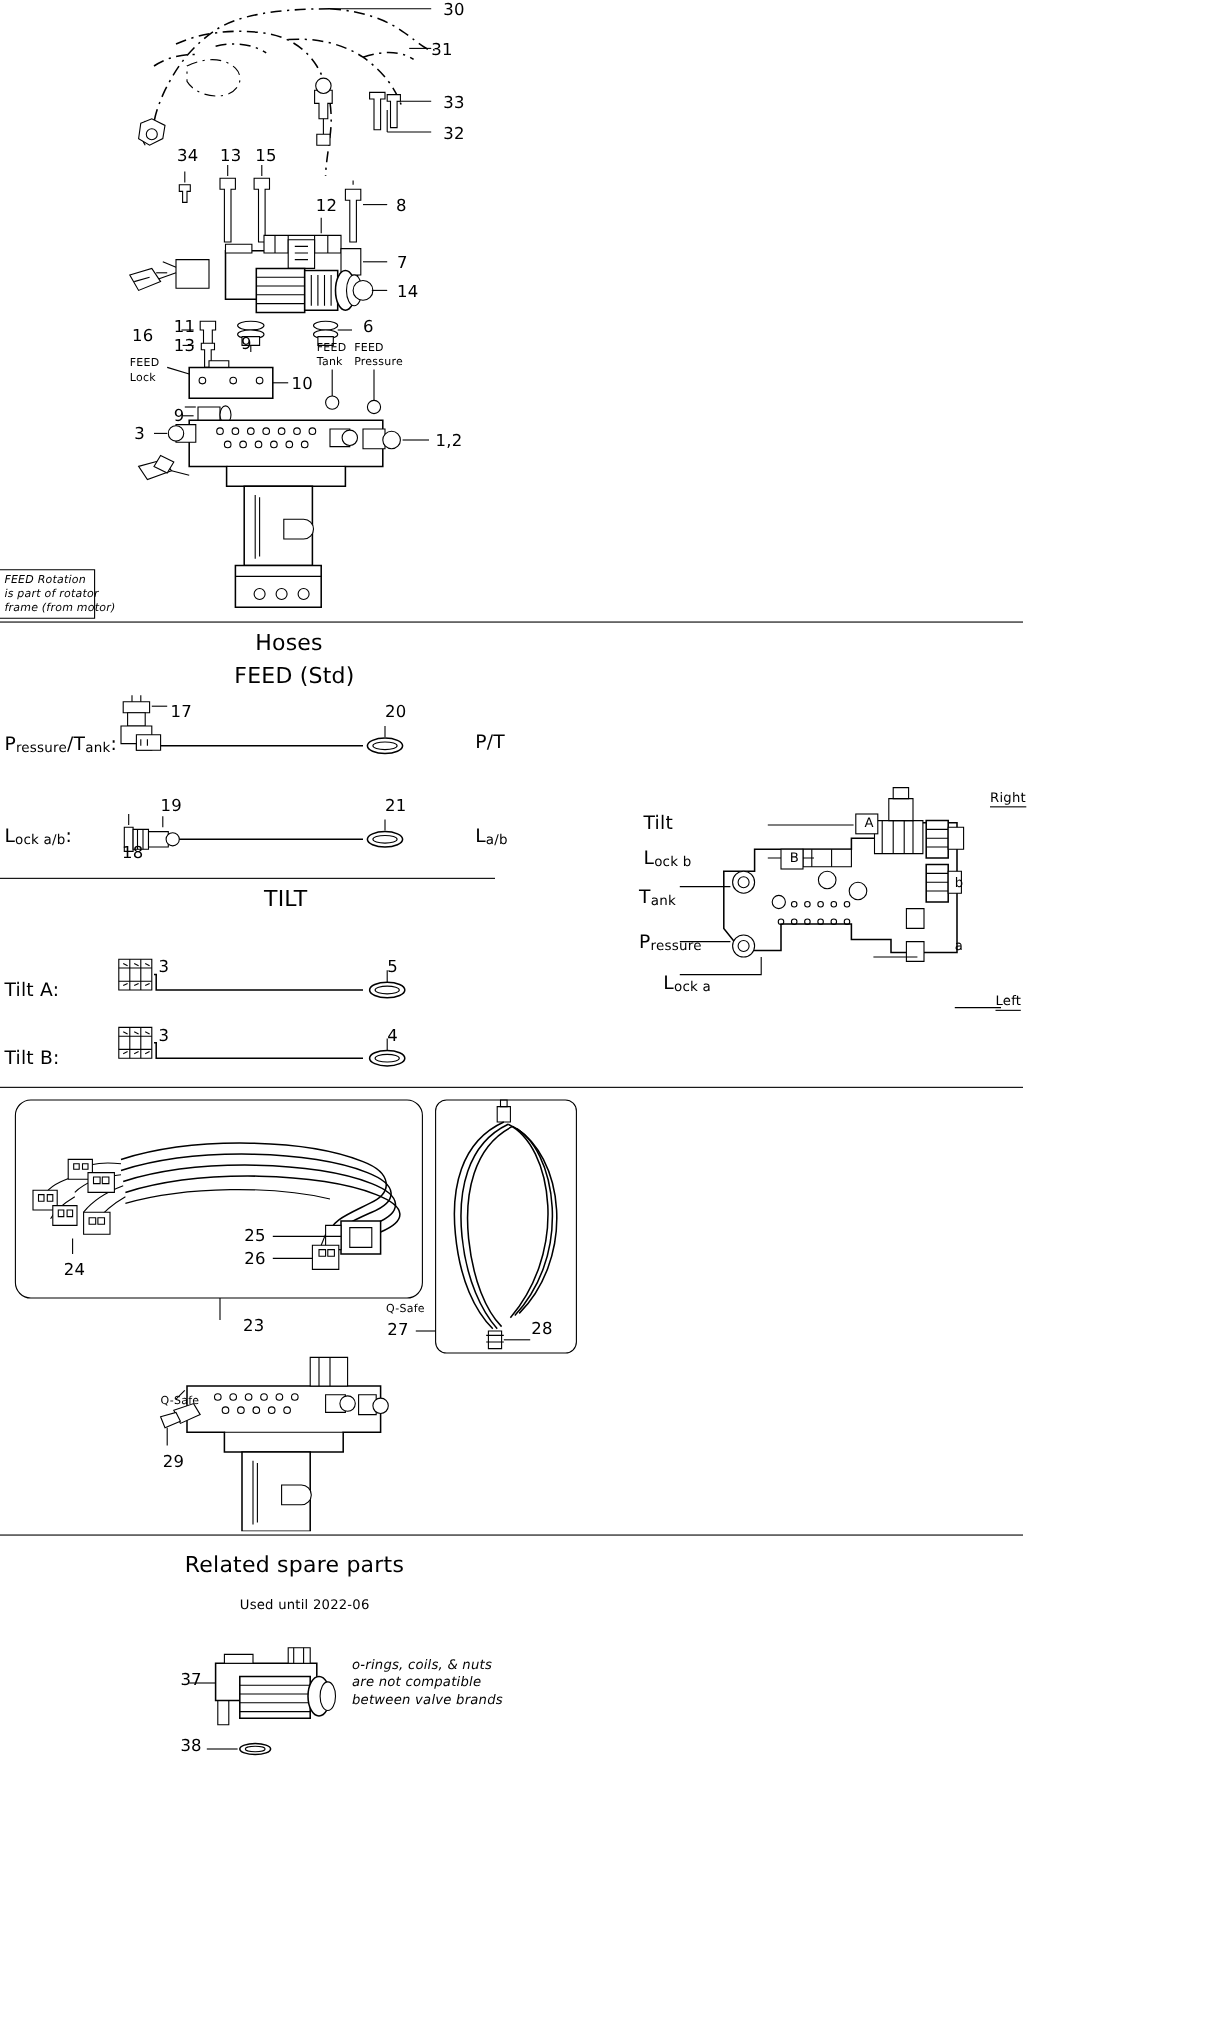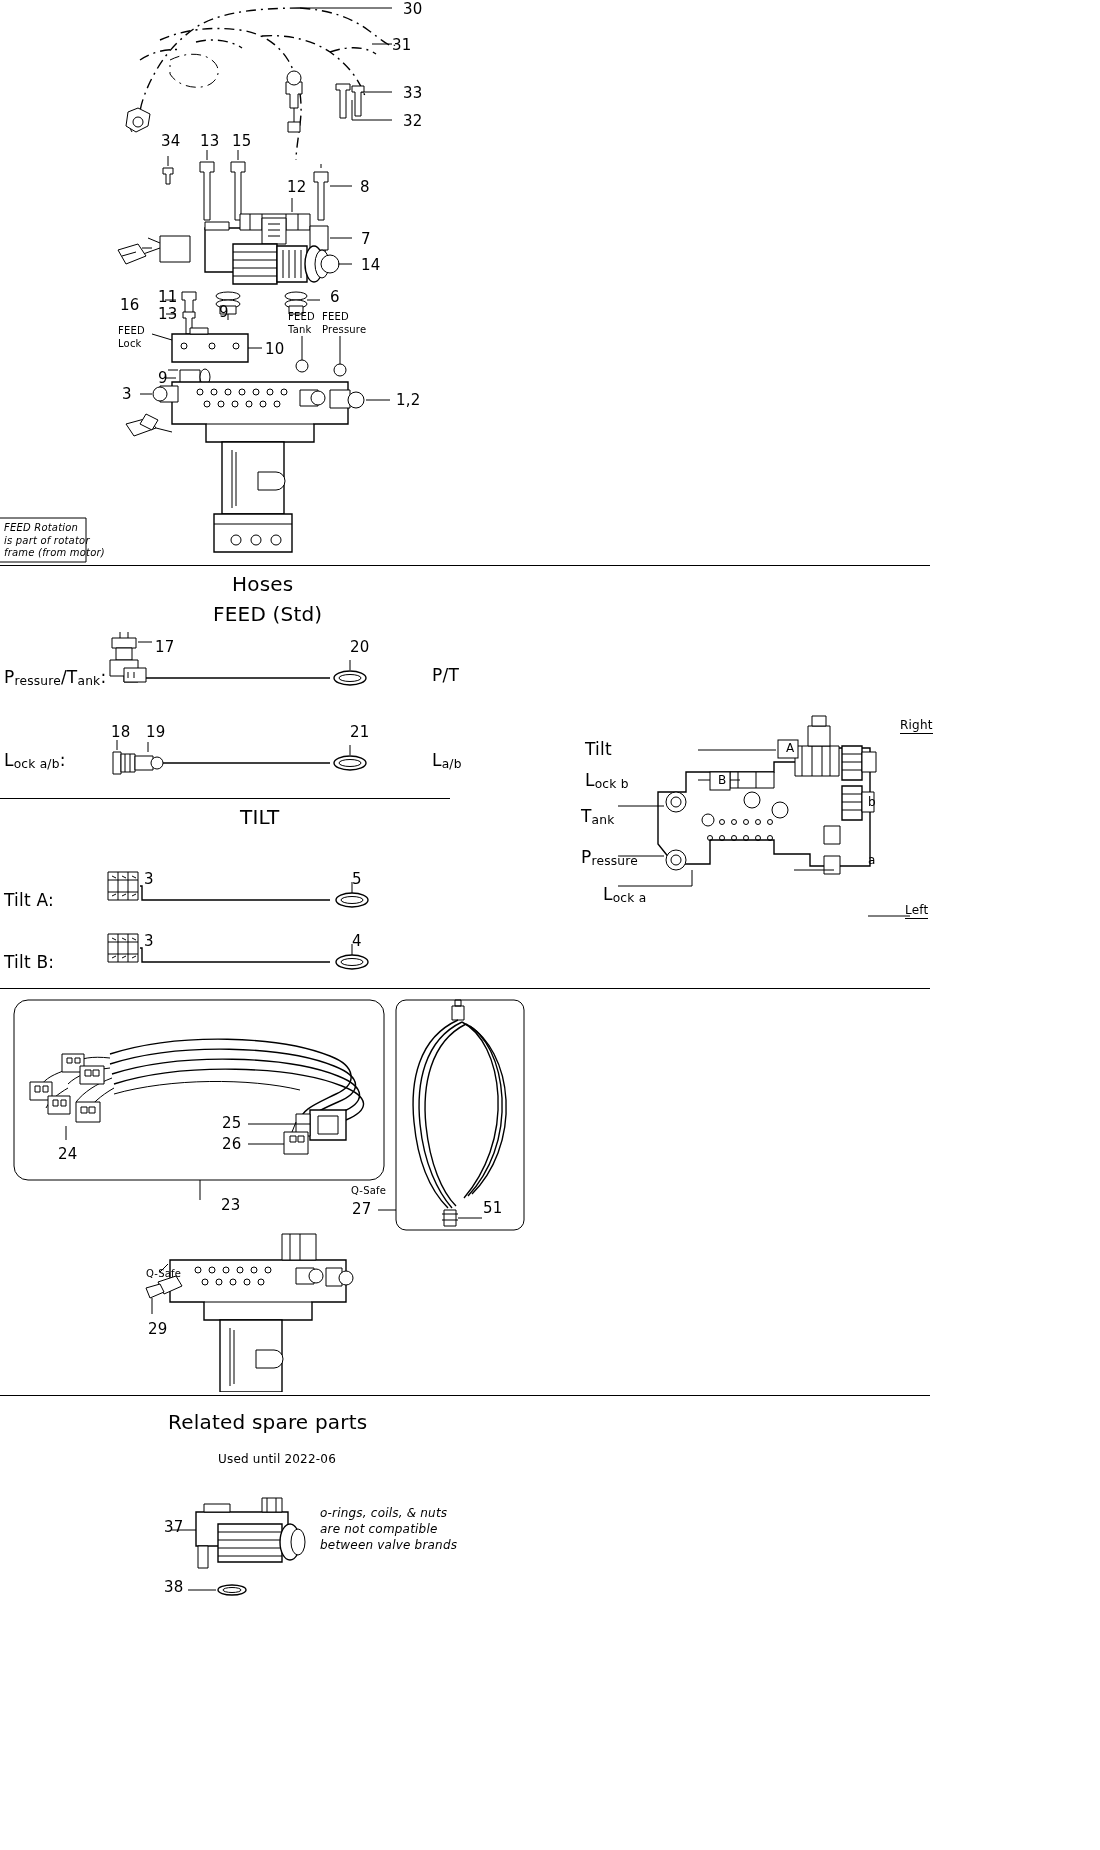--- a/index.html
+++ b/index.html
@@ -272,21 +272,21 @@
   <div class="lbl mid" style="left:4px; top:667px;">
     <span>P</span><span class="sub">ressure</span><span>/T</span><span class="sub">ank</span><span>:</span>
   </div>
   <div class="lbl" style="left:155px; top:638px;">17</div>
   <div class="lbl" style="left:350px; top:638px;">20</div>
   <div class="lbl mid" style="left:432px; top:665px;">P/T</div>
 
   <div class="lbl mid" style="left:4px; top:750px;">
     <span>L</span><span class="sub">ock a/b</span><span>:</span>
   </div>
-  <div class="lbl" style="left:111px; top:723px;">18</div>
+  <div class="lbl" style="left:111px; top:766px;">18</div>
   <div class="lbl" style="left:146px; top:723px;">19</div>
   <div class="lbl" style="left:350px; top:723px;">21</div>
   <div class="lbl mid" style="left:432px; top:750px;">
     <span>L</span><span class="sub">a/b</span>
   </div>
 
   <div class="hr" style="left:0; top:798px; width:450px;"></div>
 
   <div class="lbl big" style="left:240px; top:805px;">TILT</div>
 
@@ -490,21 +490,21 @@
     <path class="ln thin" d="M160 280 L 168 272"></path>
     <path class="ln thin" d="M152 306 L 152 322"></path>
   </svg>
 
   <div class="lbl" style="left:58px; top:1145px;">24</div>
   <div class="lbl" style="left:222px; top:1114px;">25</div>
   <div class="lbl" style="left:222px; top:1135px;">26</div>
   <div class="lbl" style="left:221px; top:1196px;">23</div>
   <div class="lbl tiny" style="left:351px; top:1185px;">Q-Safe</div>
   <div class="lbl" style="left:352px; top:1200px;">27</div>
-  <div class="lbl" style="left:483px; top:1199px;">51</div>
+  <div class="lbl" style="left:483px; top:1199px;">28</div>
   <div class="lbl tiny" style="left:146px; top:1268px;">Q-Safe</div>
   <div class="lbl" style="left:148px; top:1320px;">29</div>
 
   <div class="hr" style="left:0; top:1395px; width:930px;"></div>
 
   <div class="lbl big" style="left:168px; top:1410px;">Related spare parts</div>
   <div class="lbl small" style="left:218px; top:1452px;">Used until 2022-06</div>
 
   <svg class="abs" style="left:0;top:1480px;" width="560" height="370">
 

